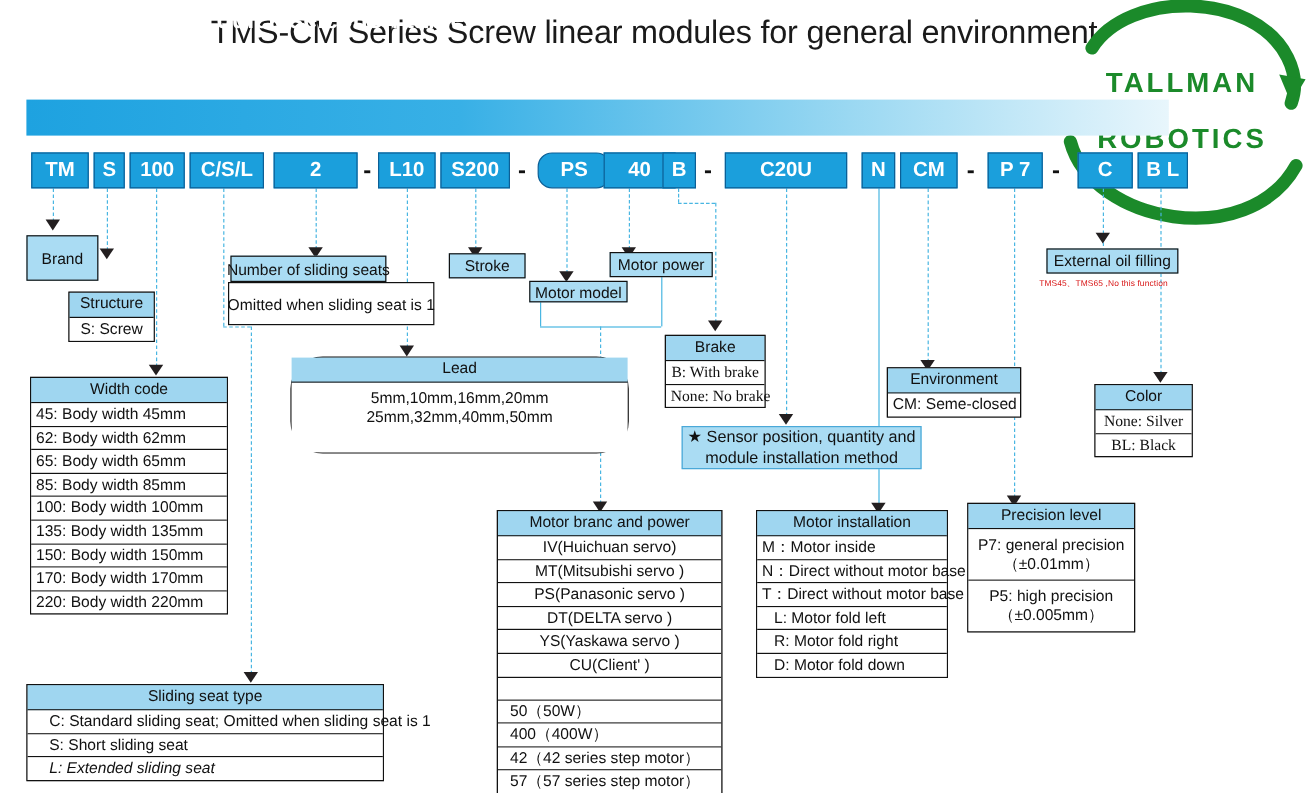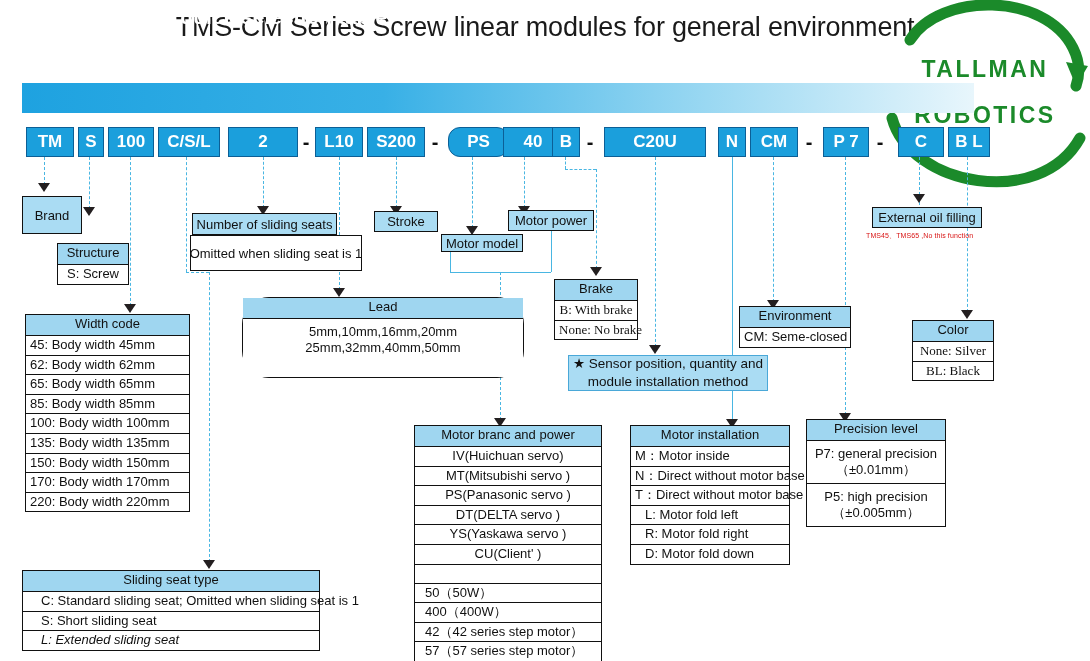--- a/index.html
+++ b/index.html
@@ -234,21 +234,21 @@
     <div class="td">220: Body width 220mm</div>
   </div>
 
   <div class="tbl" style="left:22px;top:570px;width:298px;">
     <div class="th">Sliding seat type</div>
     <div class="td" style="padding-left:18px;">C:  Standard sliding seat; Omitted when sliding seat is 1</div>
     <div class="td" style="padding-left:18px;">S:  Short sliding seat</div>
     <div class="td" style="padding-left:18px;font-style:italic;">L:  Extended sliding seat</div>
   </div>
 
-  <div class="hdrbox" style="left:192px;top:213px;width:145px;height:22px;">
+  <div class="hdrbox" style="left:192px;top:213px;width:130px;height:22px;">
     <span>Number of sliding seats</span>
   </div>
   <div class="plainbox" style="left:190px;top:235px;width:172px;height:36px;">
     <span>Omitted when sliding seat is 1</span>
   </div>
 
   <div class="tbl" style="left:242px;top:297px;width:282px;border-radius:27px;">
     <div class="th">Lead</div>
     <div class="td ctr tall" style="border-bottom:none;padding-bottom:0;">5mm,10mm,16mm,20mm</div>
     <div class="td ctr" style="border-bottom:none;padding-top:0;padding-bottom:22px;">25mm,32mm,40mm,50mm</div>

